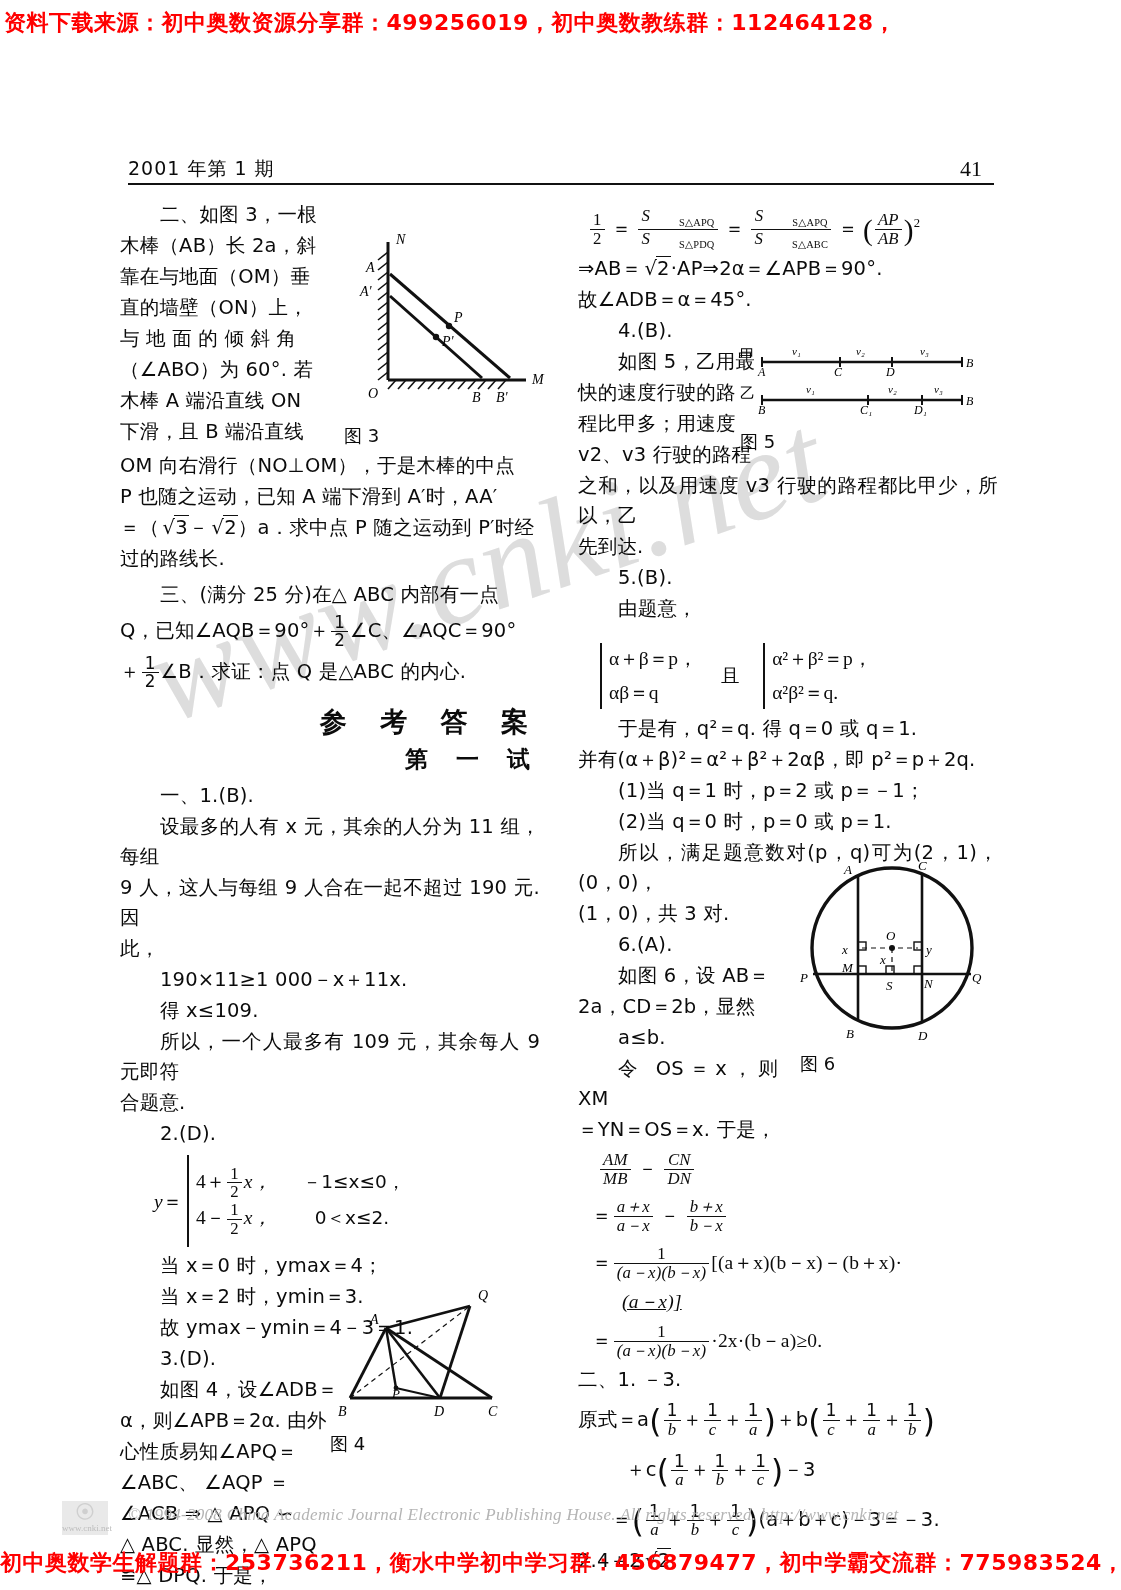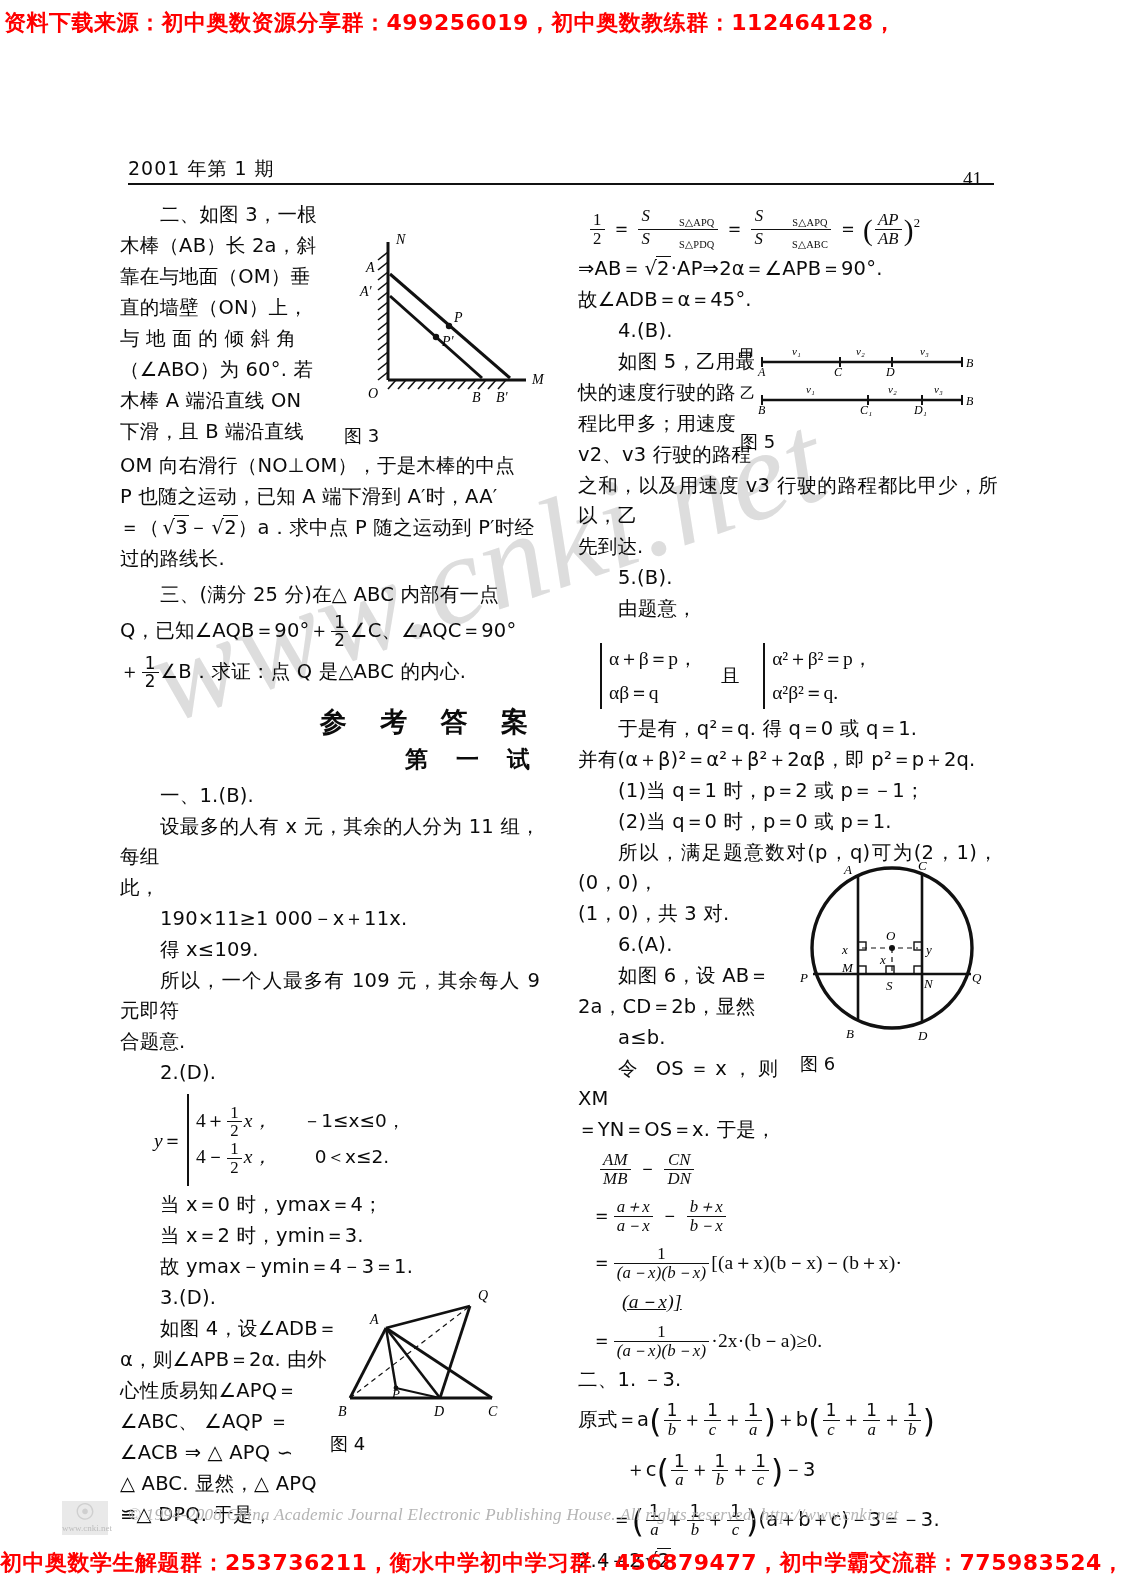--- a/index.html
+++ b/index.html
@@ -17,21 +17,21 @@
   }
   #banner-top{top:8px;font-size:22px;padding-left:4px;}
   #banner-bottom{top:1548px;font-size:22px;padding-left:0px;}
 
   
   #page{position:absolute;left:0;top:0;width:1121px;height:1590px;}
 
   
   #header{position:absolute;left:128px;top:156px;width:866px;height:30px;}
   #header .issue{position:absolute;left:0;top:0;font-size:19px;letter-spacing:1px;}
-  #header .pageno{position:absolute;right:12px;top:12px;font-size:19px;}
+  #header .pageno{position:absolute;right:12px;top:0;font-size:22px;}
   #header .rule{position:absolute;left:0;top:27px;width:866px;height:2px;background:#111;}
 
   
   .col{position:absolute;top:200px;width:420px;}
   #col-left{left:120px;}
   #col-right{left:578px;}
 
   
   p.t{margin:0 0 1px 0;font-size:19.5px;line-height:30px;letter-spacing:.2px;text-align:justify;}
   p.ind{text-indent:40px;}
@@ -283,20 +283,21 @@
     </p>
     <p class="t cn" style="line-height:40px;">
       <span>＋</span><span class="frac"><span class="nu">1</span><span class="de">2</span></span><span>∠B．求证：点 Q 是△ABC 的内心.</span>
     </p>
 
     <p class="sec-title" id="answers-title">参 考 答 案</p>
     <p class="sec-title" id="round-title">第 一 试</p>
 
     <p class="t cn ind">一、1.(B).</p>
     <p class="t cn ind">设最多的人有 x 元，其余的人分为 11 组，每组</p>
+    <p class="t cn">9 人，这人与每组 9 人合在一起不超过 190 元. 因</p>
     <p class="t cn">此，</p>
     <p class="t cn ind">190×11≥1 000－x＋11x.</p>
     <p class="t cn ind">得 x≤109.</p>
     <p class="t cn ind">所以，一个人最多有 109 元，其余每人 9 元即符</p>
     <p class="t cn">合题意.</p>
 
     <p class="t cn ind">2.(D).</p>
     <div style="padding-left:34px;margin:6px 0 4px 0;font-size:19.5px;">
       <span style="display:inline-block;vertical-align:middle;"><i>y</i>＝</span>
       <span class="brace">

